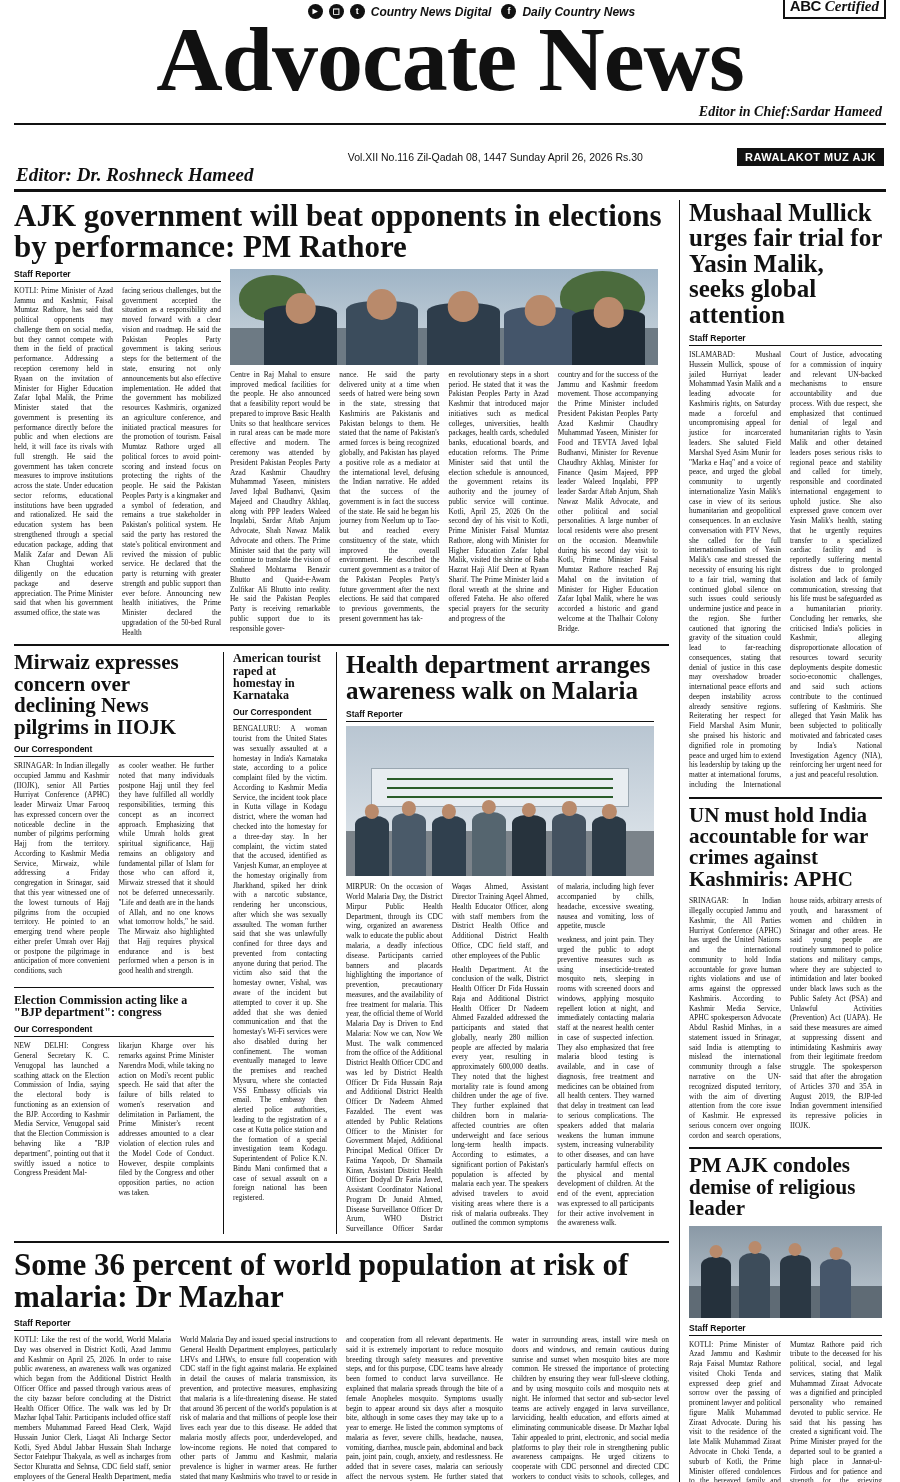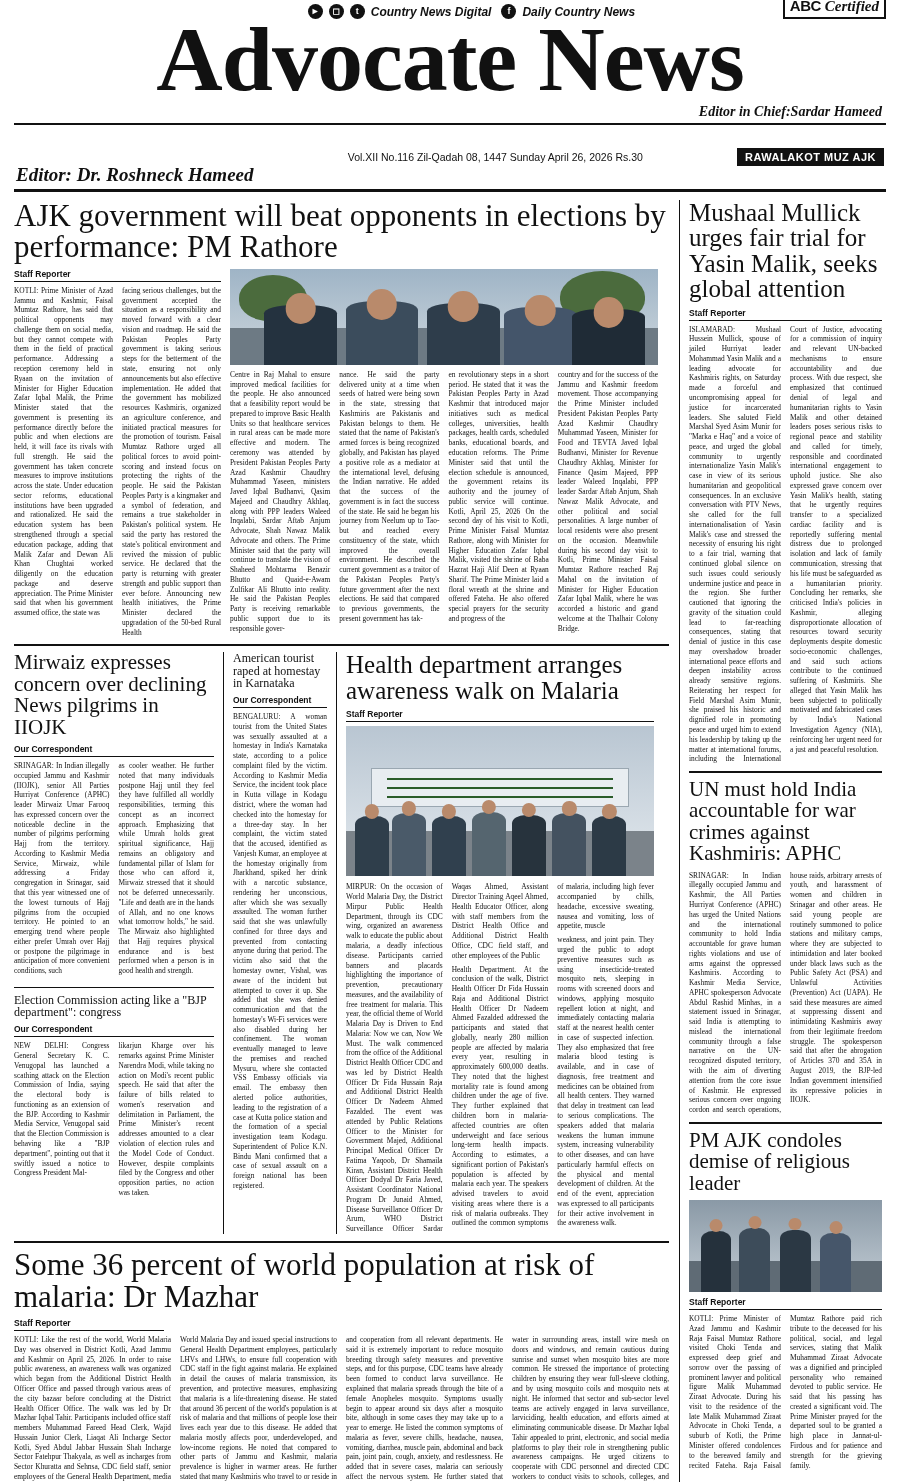--- a/index.html
+++ b/index.html
@@ -111,21 +111,21 @@
   .body-wrap { display: flex; gap: 10px; padding-top: 8px; }
   .left-col { width: 655px; }
   .right-col {
     width: 203px;
     border-left: 1px solid #111;
     padding-left: 9px;
   }
 
   .hl {
     font-family: "Liberation Serif", serif;
-    font-weight: normal;
+    font-weight: bold;
     line-height: 1.02;
     margin: 0 0 6px 0;
   }
   .hl-xl { font-size: 31px; }
   .hl-lg { font-size: 25px; }
   .hl-md { font-size: 21px; }
   .hl-sm { font-size: 12px; }
   .hl-xs { font-size: 12px; }
 
   .byline {

